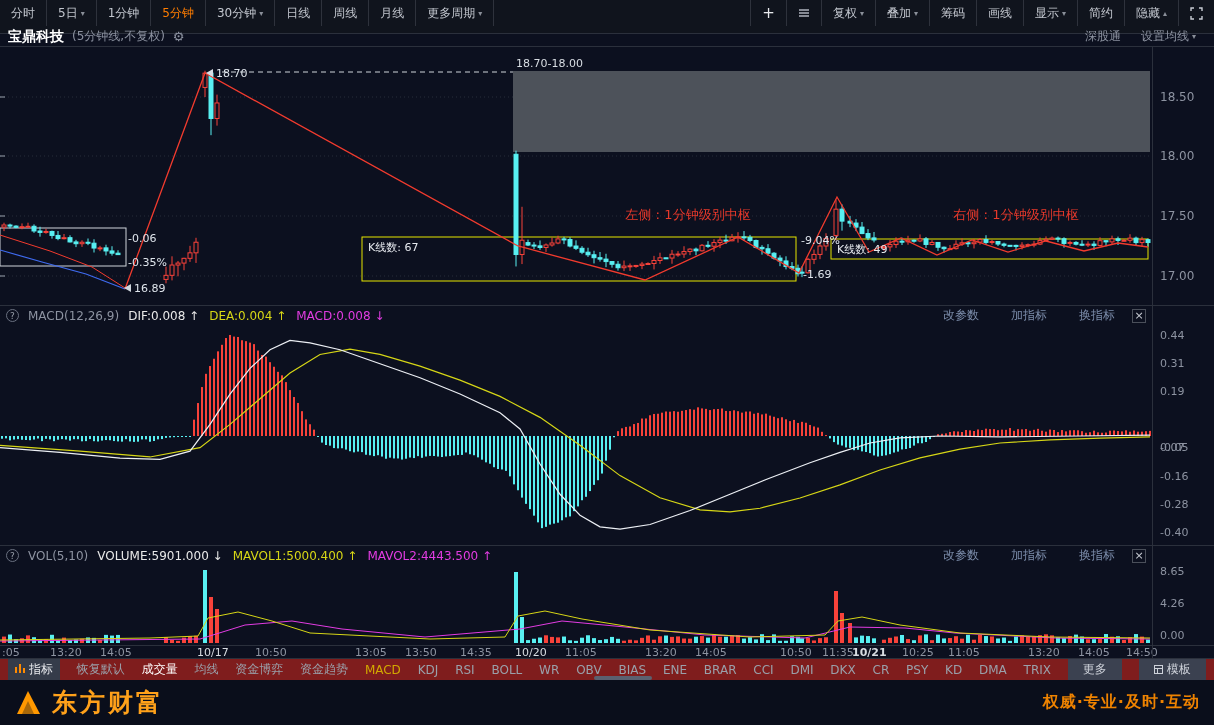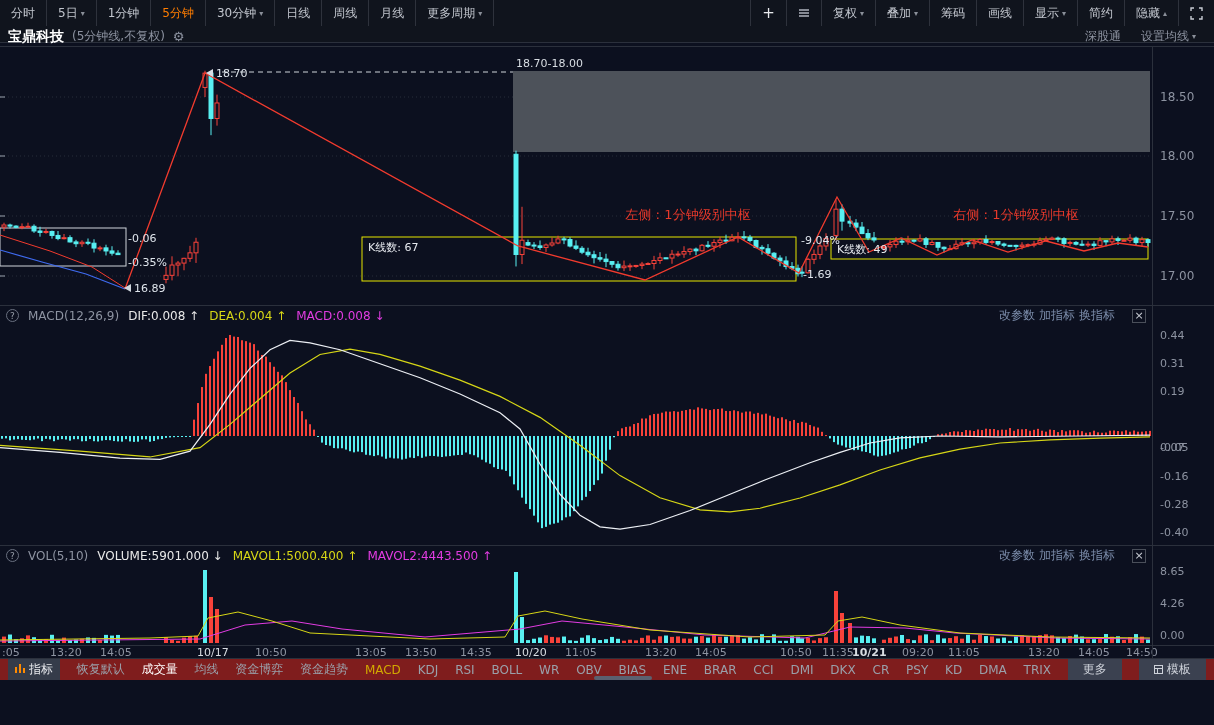--- a/index.html
+++ b/index.html
@@ -1,40 +1,40 @@
 <!DOCTYPE html>
 <html><head>
 <meta charset="utf-8">
 <style>
   *{box-sizing:border-box;margin:0;padding:0}
   body{margin:0;background:#05070d;font-family:"DejaVu Sans","Liberation Sans",sans-serif}
   #app{position:relative;width:1214px;height:725px;background:#0c101f;color:#c8ccd4;overflow:hidden;font-size:12px}
   svg.panel{position:absolute;left:0;display:block}
   svg text{font-family:"DejaVu Sans","Liberation Sans",sans-serif}
   
-  #toolbar{position:absolute;top:0;left:0;right:0;height:43px;background:#10141d;border-bottom:1px solid #2b303c;display:flex;justify-content:space-between}
+  #toolbar{position:absolute;top:0;left:0;right:0;height:34px;background:#10141d;border-bottom:1px solid #2b303c;display:flex;justify-content:space-between}
   #toolbar-left,#toolbar-right{display:flex;height:26px}
   .tbtn{display:flex;align-items:center;padding:0 11px;border-right:1px solid #2e323c;cursor:pointer;white-space:nowrap;color:#c2c6ce}
   #toolbar-right .tbtn{border-right:none;border-left:1px solid #2e323c}
   .tbtn.active{color:#ff7d00}
   .tbtn .plus{font-size:15px;color:#e8eaee}
   .caret{font-size:8px;margin-left:3px;color:#8a8f99}
   
   #titlebar{position:absolute;top:27px;left:0;right:0;height:20px;border-bottom:1px solid #2b303c;display:flex;align-items:center;gap:8px;padding:0 8px}
   .stock-name{color:#ffffff;font-weight:bold;font-size:14px}
   .subtitle{color:#8d93a1}
   .gear{color:#8d93a1;font-size:13px;cursor:pointer}
   #title-right{margin-left:auto;display:flex;gap:20px;color:#8d93a1;padding-right:10px;align-items:center}
   #title-right .tr-item{cursor:pointer;display:flex;align-items:center}
   
   .phead{position:absolute;left:0;width:1153px;height:19px;display:flex;align-items:center;font-size:12px;color:#8d93a1;gap:9px;padding-left:6px}
   .qmark{width:13px;height:13px;min-width:13px;border:1px solid #6a7080;border-radius:50%;font-size:9px;display:flex;align-items:center;justify-content:center;color:#9aa0ac;cursor:pointer}
   .pvals{display:flex;gap:10px}
   .pval{white-space:nowrap}
-  .links{margin-left:auto;display:flex;gap:4px;color:#7c8dab;padding-right:8px}
+  .links{margin-left:auto;display:flex;gap:32px;color:#7c8dab;padding-right:8px}
   .plink{cursor:pointer}
   .xbtn{width:14px;height:14px;min-width:14px;border:1px solid #4a4f5a;display:flex;align-items:center;justify-content:center;color:#c8ccd4;font-size:11px;margin-right:7px;cursor:pointer;line-height:1}
   
   #axis-border{position:absolute;left:1152px;top:47px;width:1px;height:611px;background:#2b303c}
   #axis-col{position:absolute;left:1156px;top:0;width:58px;height:658px}
   .axlabel{position:absolute;left:4px;color:#8d93a1;font-size:11px;white-space:nowrap}
   .hline{position:absolute;left:0;width:1214px;height:1px;background:#2b303c}
   
   #timeline{position:absolute;left:0;top:645px;width:1153px;height:13px;font-size:11px;color:#8d93a1}
   #timeline span{position:absolute;top:1px;white-space:nowrap}
@@ -923,21 +923,21 @@
       <span style="left: 355px;">13:05</span>
       <span style="left: 405px;">13:50</span>
       <span style="left: 460px;">14:35</span>
       <span class="date" style="left: 515px;">10/20</span>
       <span style="left: 565px;">11:05</span>
       <span style="left: 645px;">13:20</span>
       <span style="left: 695px;">14:05</span>
       <span style="left: 780px;">10:50</span>
       <span style="left: 822px;">11:35</span>
       <span class="date" style="left: 852px; font-weight: bold;">10/21</span>
-      <span style="left: 902px;">09:20</span>
+      <span style="left: 902px;">10:25</span>
       <span style="left: 948px;">11:05</span>
       <span style="left: 1028px;">13:20</span>
       <span style="left: 1078px;">14:05</span>
       <span style="left: 1126px;">14:50</span>
     </div>
   <div class="hline" style="top:658px"></div>
 
   <div id="axis-border"></div>
   <div id="axis-col">
       <span class="axlabel" style="top: 90px; font-size: 12px;">18.50</span>
@@ -994,14 +994,22 @@
       <div class="titem tab-btn">
         <span><svg width="9" height="9" viewBox="0 0 9 9" fill="none" stroke="#ced2da">
             <rect x="0.5" y="0.5" width="8" height="8"></rect>
             <path d="M0.5 3.5h8M3.5 3.5v5"></path>
           </svg></span>
         <span>模板</span>
       </div>
     </div>
   <div id="scrollpill"></div>
 
+  <div id="footer">
+    <svg width="30" height="30" viewBox="0 0 30 30">
+      <path d="M3 26 L14 3 L26 26 Z" fill="#ff9800"></path>
+      <path d="M8 26 L14 13 L20 26 Z" fill="#0a0e1b" opacity="0.35"></path>
+    </svg>
+    <span id="logo-text">东方财富</span>
+    <span id="slogan">权威·专业·及时·互动</span>
+  </div>
 
 </div>
 
 </body></html>

